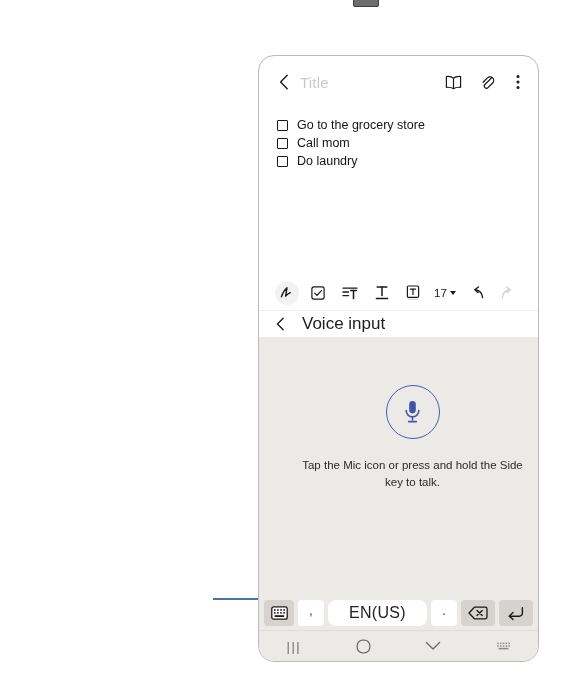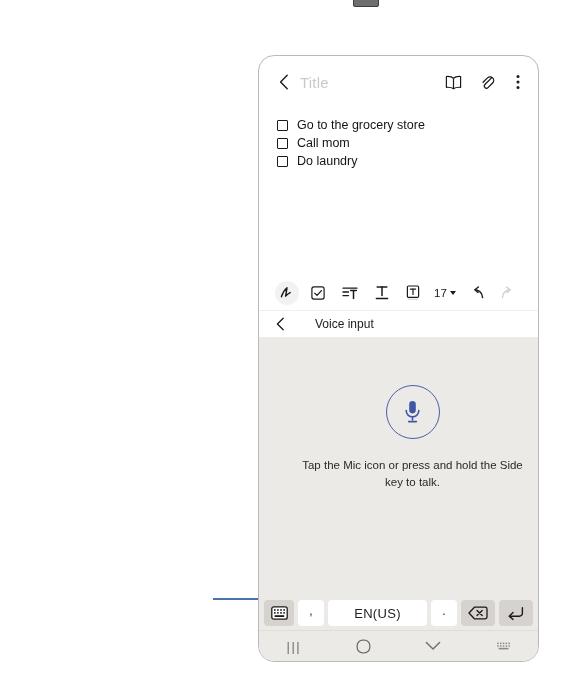--- a/index.html
+++ b/index.html
@@ -178,22 +178,22 @@
     border-top: 1px solid #efefef;
   }
   #voice-back-icon {
     width: 14px;
     height: 14px;
     display: flex;
     align-items: center;
     justify-content: center;
   }
   #voice-input-label {
-    margin-left: 28px;
-    font-size: 12px;
+    margin-left: 15px;
+    font-size: 17px;
     color: #1c1c1c;
   }
 
   
   #voice-panel {
     flex: 1 1 auto;
     background: #eceae7;
     display: flex;
     flex-direction: column;
     align-items: center;
@@ -237,21 +237,21 @@
     border-radius: 4px;
     display: flex;
     align-items: center;
     justify-content: center;
     box-sizing: border-box;
   }
   .key-grey { background: #d6d3ce; }
   .key-white { background: #ffffff; }
   #key-keyboard-switch { width: 30px; }
   #key-comma { width: 26px; font-size: 12px; color: #222; padding-bottom: 5px; }
-  #key-language { flex: 1 1 auto; font-size: 13px; color: #222; letter-spacing: 0.3px; }
+  #key-language { flex: 1 1 auto; font-size: 16px; color: #222; letter-spacing: 0.3px; border-radius: 8px; }
   #key-period { width: 26px; font-size: 12px; color: #222; padding-bottom: 5px; }
   #key-backspace { width: 34px; }
   #key-enter { width: 34px; }
 
   
   #nav-bar {
     flex: 0 0 auto;
     height: 30px;
     background: #eceae7;
     display: flex;

